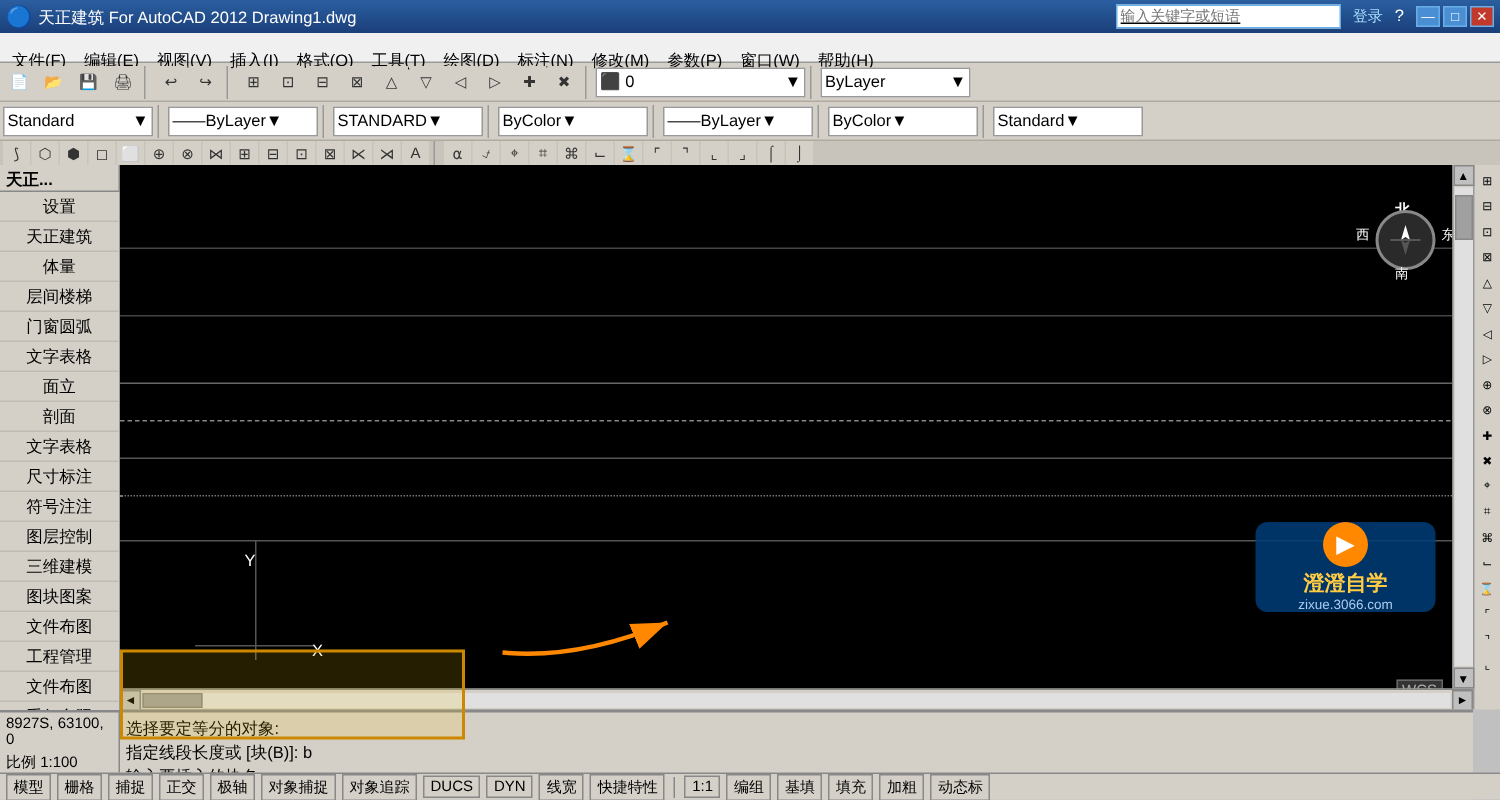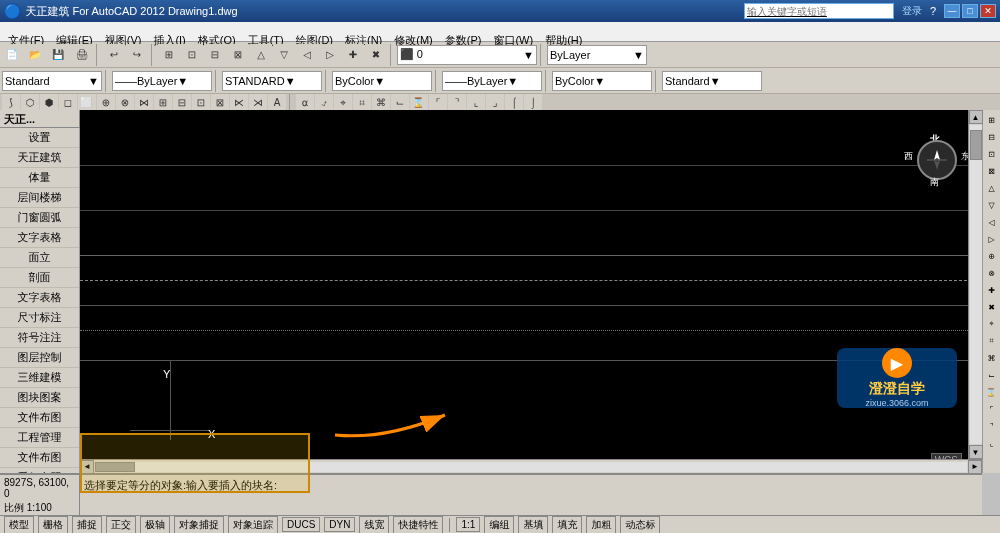--- a/index.html
+++ b/index.html
@@ -277,21 +277,21 @@
       bottom: 0;
       left: 80px;
       right: 18px;
       height: 60px;
       background: #d4d0c8;
       border-top: 2px solid #888;
       padding: 2px 4px;
       font-size: 11px;
       color: #000;
       display: flex;
-      flex-direction: row;
+      flex-direction: column;
     }
     .cmd-line { height: 16px; display: flex; align-items: center; }
 
     
     #statusbar {
       position: absolute;
       bottom: 0;
       left: 0;
       width: 80px;
       height: 60px;
@@ -650,20 +650,23 @@
 <div id="statusbar">
   <div style="font-size:10px;">8927S, 63100, 0</div>
   <div style="font-size:10px;margin-top:2px;">比例 1:100</div>
 </div>
 
 <div id="command-area">
   <div class="cmd-line">
     <span>选择要定等分的对象:</span>
   </div>
   <div class="cmd-line">
+    <span>指定线段长度或 [块(B)]: b</span>
+  </div>
+  <div class="cmd-line">
     <span>输入要插入的块名:</span>
   </div>
 </div>
 
 <div id="full-bottom-bar" style="bottom:0;height:18px;">
   <div class="status-item">模型</div>
   <div class="status-item">栅格</div>
   <div class="status-item">捕捉</div>
   <div class="status-item">正交</div>
   <div class="status-item">极轴</div>

